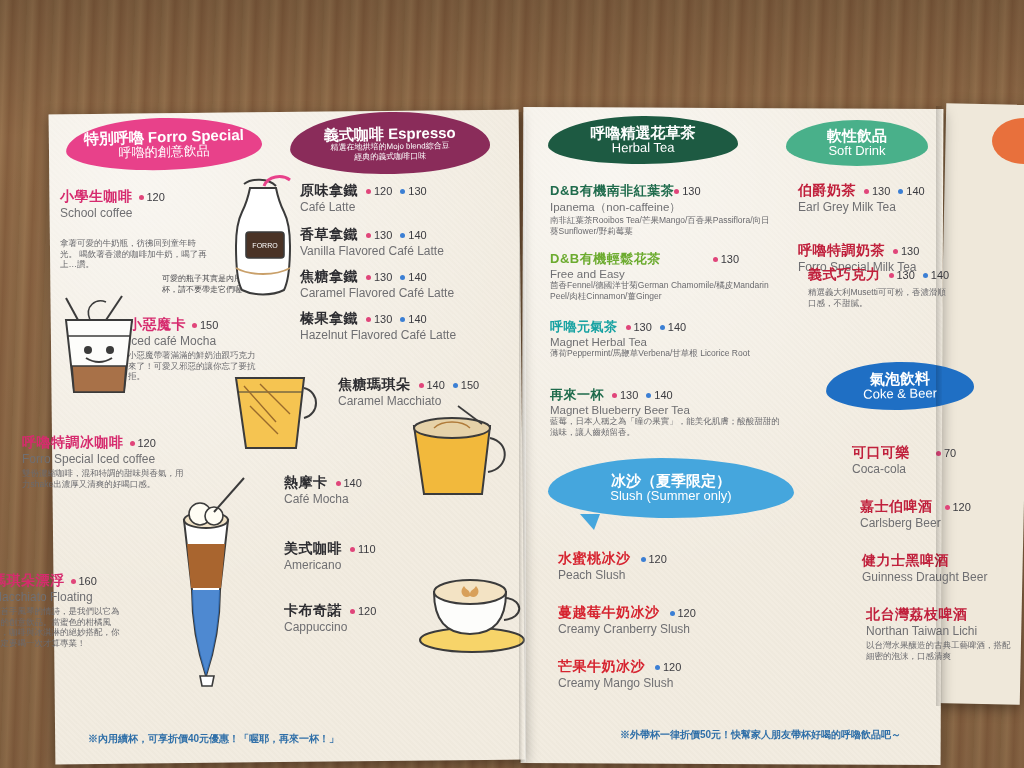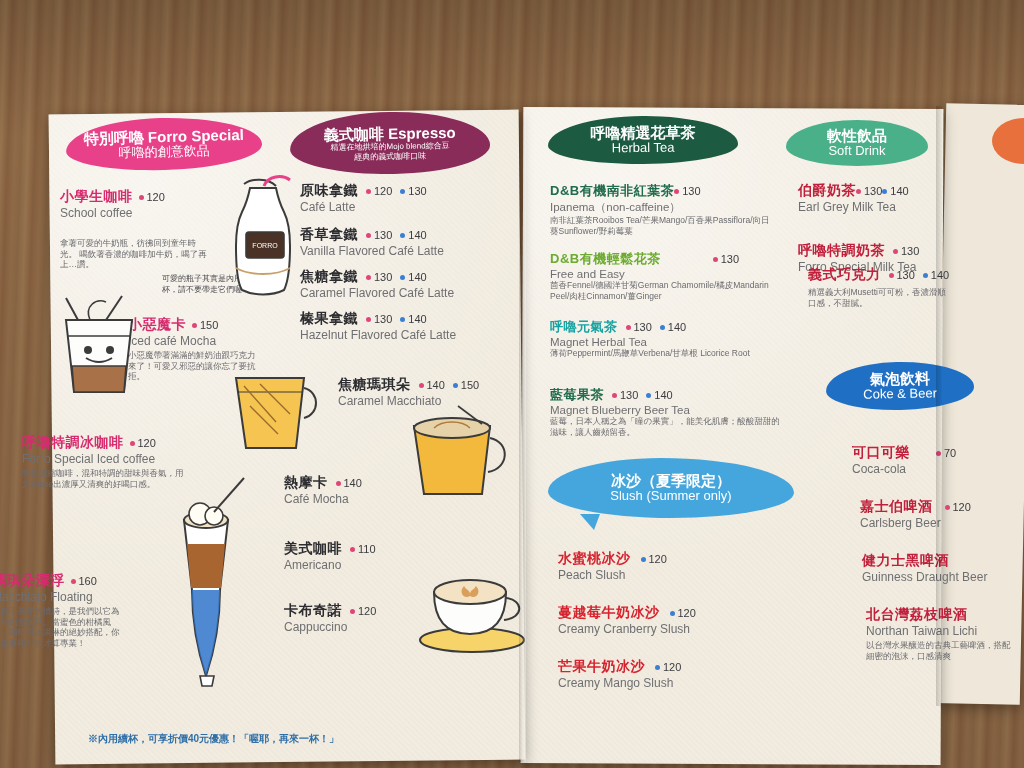--- a/index.html
+++ b/index.html
@@ -327,21 +327,21 @@
       <span class="zh" style="font-size:13px;">呼嚕元氣茶</span>
       <span class="price"><span class="dot"></span><span class="num">130</span></span>
       <span class="price"><span class="dot dotb"></span><span class="num">140</span></span>
     </div>
     <div class="en" style="font-size:11.5px;">Magnet Herbal Tea</div>
     <div class="tiny" style="width:200px;">薄荷Peppermint/馬鞭草Verbena/甘草根 Licorice Root</div>
   </div>
 
   <div class="item c-green" style="left:550px; top:386px; width:238px;">
     <div style="display:flex; align-items:baseline; gap:8px;">
-      <span class="zh" style="font-size:13px;">藍莓果茶</span>
+      <span class="zh" style="font-size:13px;">再來一杯</span>
       <span class="price"><span class="dot"></span><span class="num">130</span></span>
       <span class="price"><span class="dot dotb"></span><span class="num">140</span></span>
     </div>
     <div class="en" style="font-size:11.5px;">Magnet Blueberry Beer Tea</div>
     <div class="tiny" style="width:232px;">藍莓，日本人稱之為「瞳の果實」，能美化肌膚；酸酸甜甜的滋味，讓人齒頰留香。</div>
   </div>
 
   <div class="item c-red" style="left:558px; top:550px;">
     <div style="display:flex; align-items:baseline; gap:10px;">
       <span class="zh">水蜜桃冰沙</span>
@@ -360,21 +360,21 @@
 
   <div class="item c-red" style="left:558px; top:658px;">
     <div style="display:flex; align-items:baseline; gap:10px;">
       <span class="zh">芒果牛奶冰沙</span>
       <span class="price"><span class="dot dotb"></span><span class="num">120</span></span>
     </div>
     <div class="en">Creamy Mango Slush</div>
   </div>
 
   <div class="item c-crim" style="left:798px; top:182px;">
-    <div style="display:flex; align-items:baseline; gap:0;">
+    <div style="display:flex; align-items:baseline; gap:8px;">
       <span class="zh">伯爵奶茶</span>
       <span class="price"><span class="dot"></span><span class="num">130</span></span>
       <span class="price"><span class="dot dotb"></span><span class="num">140</span></span>
     </div>
     <div class="en">Earl Grey Milk Tea</div>
   </div>
 
   <div class="item c-crim" style="left:798px; top:222px;margin-top:20px;">
     <div style="display:flex; align-items:baseline; gap:8px;">
       <span class="zh">呼嚕特調奶茶</span>
@@ -413,14 +413,15 @@
     <div class="en">Guinness Draught Beer</div>
   </div>
 
   <div class="item c-crim" style="left:866px; top:606px; width:160px;">
     <div class="zh">北台灣荔枝啤酒</div>
     <div class="en">Northan Taiwan Lichi</div>
     <div class="tiny" style="width:152px; margin-top:2px;">以台灣水果釀造的古典工藝啤酒，搭配細密的泡沫，口感清爽</div>
   </div>
 
   <div class="footnote" style="left:88px; top:732px;">※內用續杯，可享折價40元優惠！「喔耶，再來一杯！」</div>
+  <div class="footnote" style="left:620px; top:728px;">※外帶杯一律折價50元！快幫家人朋友帶杯好喝的呼嚕飲品吧～</div>
 
 </div>
 
 </body></html>

